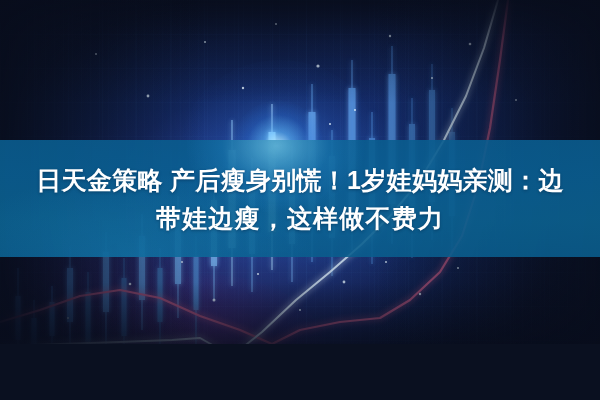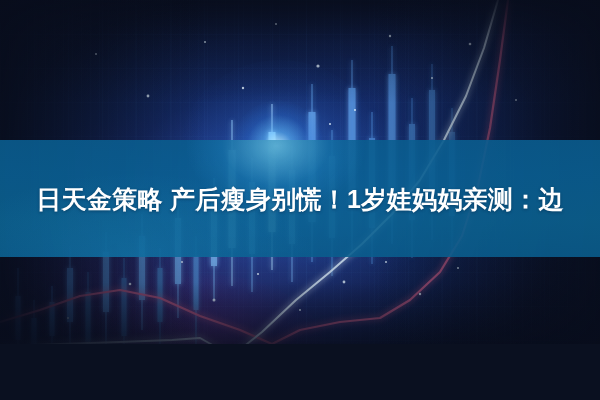--- a/index.html
+++ b/index.html
@@ -251,15 +251,16 @@
 
   <div class="bloom bloom-main"></div>
 
   <div class="bg-vignette"></div>
 
   <div class="band"></div>
   <div class="band-glowpass"></div>
 
   <div class="headline">
     <div class="headline-line l1">日天金策略 产后瘦身别慌！1岁娃妈妈亲测：边</div>
+    <div class="headline-line l2">带娃边瘦，这样做不费力</div>
   </div>
 
 </div>
 
 </body></html>

